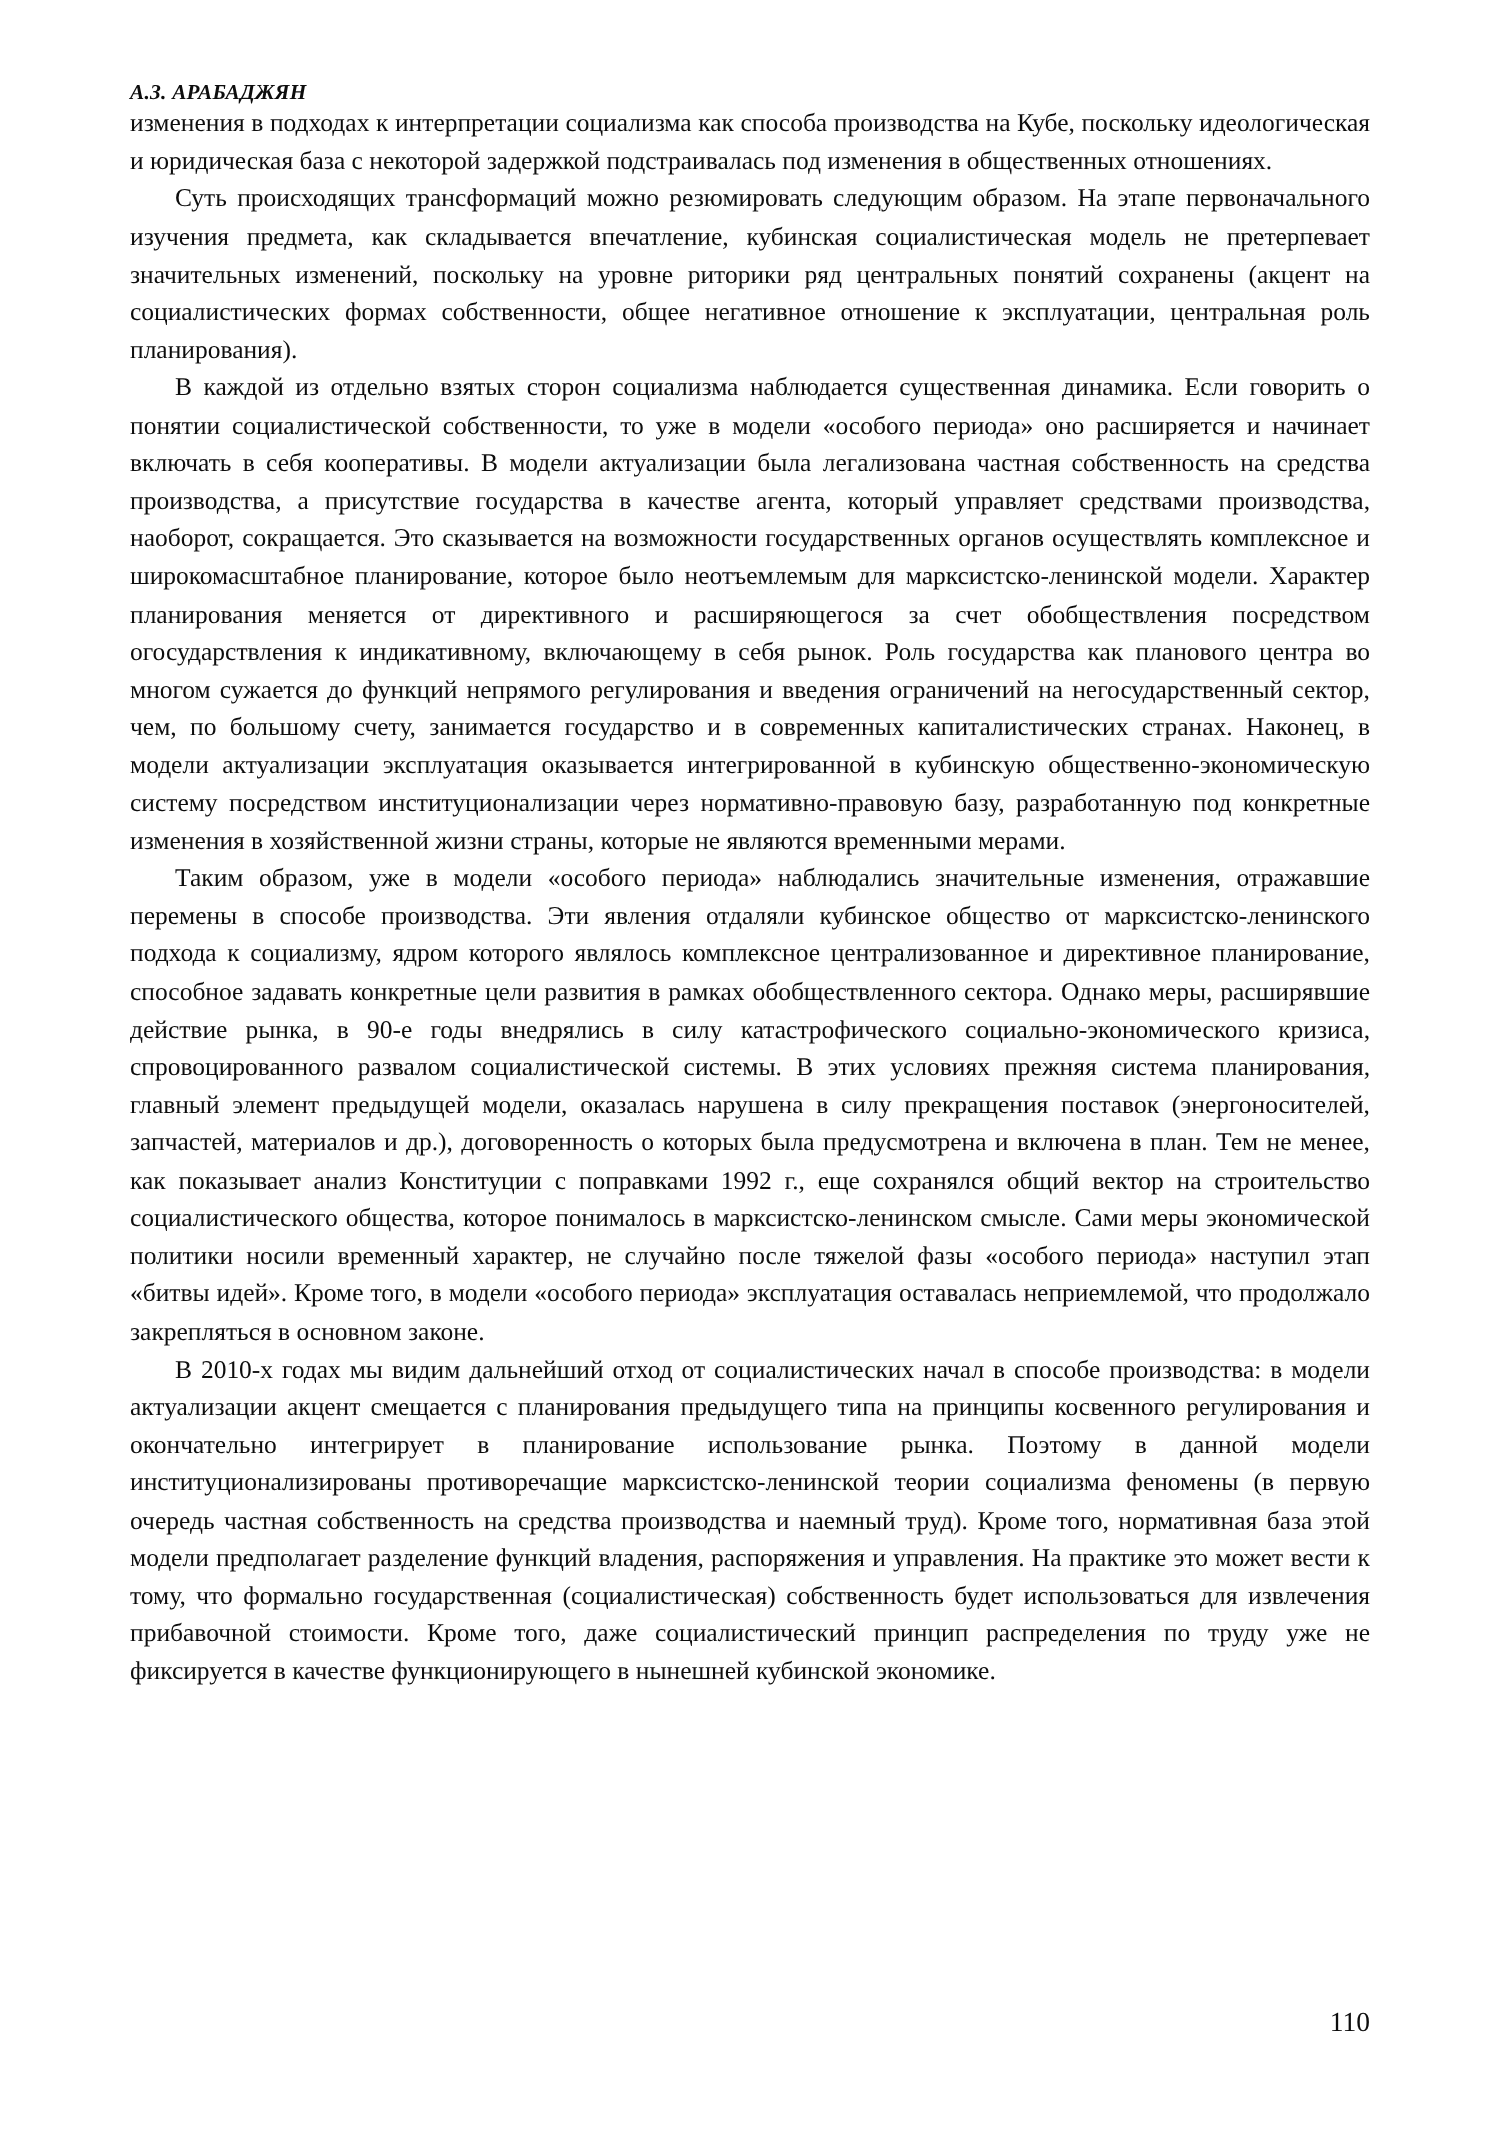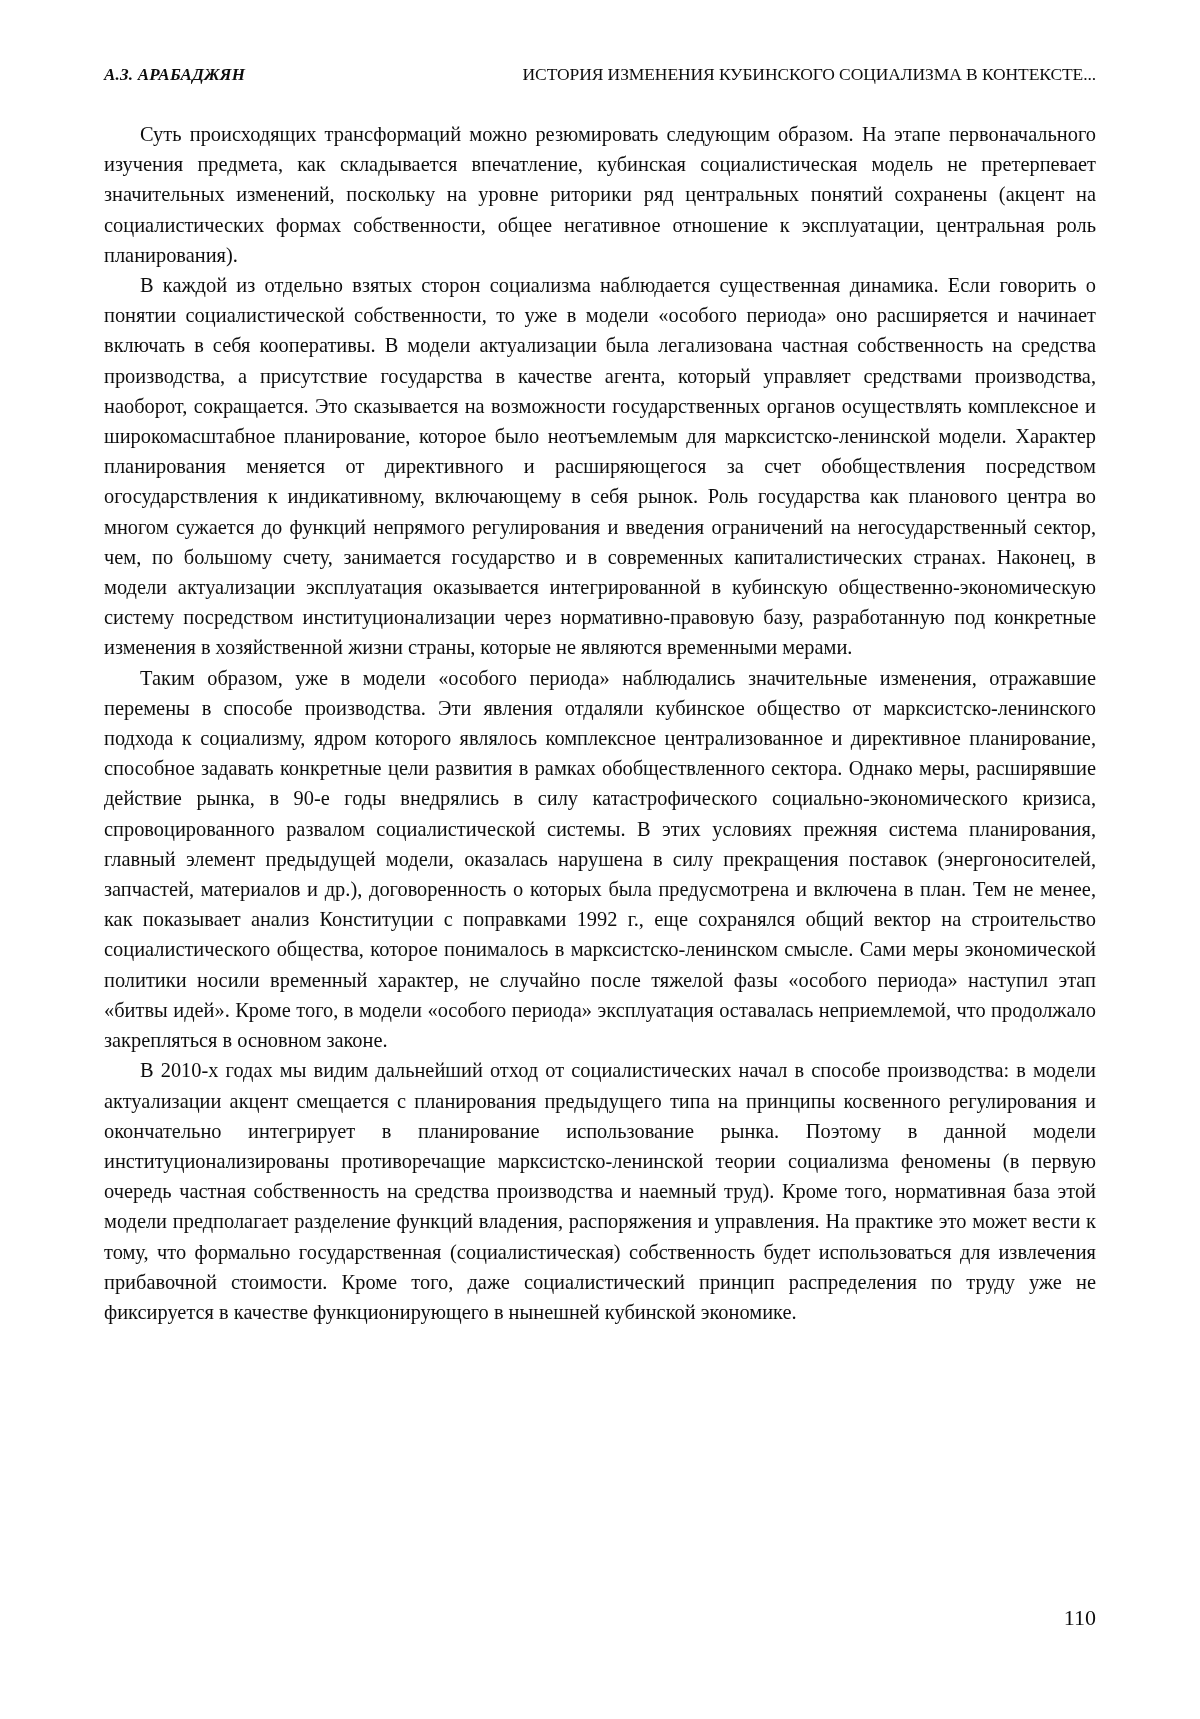--- a/index.html
+++ b/index.html
@@ -21,21 +21,20 @@
     position: absolute;
     left: 104px;
     top: 64px;
     width: 992px;
   }
   .running-head {
     display: flex;
     align-items: baseline;
     font-size: 17.5px;
     letter-spacing: 0.2px;
-    margin-bottom: 34px;
     justify-content: space-between;
   }
   .running-head .author {
     font-style: italic;
     font-weight: 600;
     white-space: nowrap;
     flex: 0 0 auto;
     font-size: 17px;
   }
   .running-head .title {
@@ -67,24 +66,24 @@
 </style>
 </head>
 <body>
 
 <div class="page">
 
   <div class="content">
 
     <div class="running-head">
       <span class="author">А.З. АРАБАДЖЯН</span>
-      <span class="title">ИСТОРИЯ ИЗМЕНЕНИЯ КУБИНСКОГО СОЦИАЛИЗМА В КОНТЕКСТЕ...</span>
     </div>
 
     <div class="body-text">
+      <p>изменения в подходах к интерпретации социализма как способа производства на Кубе, поскольку идеологическая и юридическая база с некоторой задержкой подстраивалась под изменения в общественных отношениях.</p>
       <p class="indent">Суть происходящих трансформаций можно резюмировать следующим образом. На этапе первоначального изучения предмета, как складывается впечатление, кубинская социалистическая модель не претерпевает значительных изменений, поскольку на уровне риторики ряд центральных понятий сохранены (акцент на социалистических формах собственности, общее негативное отношение к эксплуатации, центральная роль планирования).</p>
       <p class="indent">В каждой из отдельно взятых сторон социализма наблюдается существенная динамика. Если говорить о понятии социалистической собственности, то уже в модели «особого периода» оно расширяется и начинает включать в себя кооперативы. В модели актуализации была легализована частная собственность на средства производства, а присутствие государства в качестве агента, который управляет средствами производства, наоборот, сокращается. Это сказывается на возможности государственных органов осуществлять комплексное и широкомасштабное планирование, которое было неотъемлемым для марксистско-ленинской модели. Характер планирования меняется от директивного и расширяющегося за счет обобществления посредством огосударствления к индикативному, включающему в себя рынок. Роль государства как планового центра во многом сужается до функций непрямого регулирования и введения ограничений на негосударственный сектор, чем, по большому счету, занимается государство и в современных капиталистических странах. Наконец, в модели актуализации эксплуатация оказывается интегрированной в кубинскую общественно-экономическую систему посредством институционализации через нормативно-правовую базу, разработанную под конкретные изменения в хозяйственной жизни страны, которые не являются временными мерами.</p>
       <p class="indent">Таким образом, уже в модели «особого периода» наблюдались значительные изменения, отражавшие перемены в способе производства. Эти явления отдаляли кубинское общество от марксистско-ленинского подхода к социализму, ядром которого являлось комплексное централизованное и директивное планирование, способное задавать конкретные цели развития в рамках обобществленного сектора. Однако меры, расширявшие действие рынка, в 90-е годы внедрялись в силу катастрофического социально-экономического кризиса, спровоцированного развалом социалистической системы. В этих условиях прежняя система планирования, главный элемент предыдущей модели, оказалась нарушена в силу прекращения поставок (энергоносителей, запчастей, материалов и др.), договоренность о которых была предусмотрена и включена в план. Тем не менее, как показывает анализ Конституции с поправками 1992 г., еще сохранялся общий вектор на строительство социалистического общества, которое понималось в марксистско-ленинском смысле. Сами меры экономической политики носили временный характер, не случайно после тяжелой фазы «особого периода» наступил этап «битвы идей». Кроме того, в модели «особого периода» эксплуатация оставалась неприемлемой, что продолжало закрепляться в основном законе.</p>
       <p class="indent">В 2010-х годах мы видим дальнейший отход от социалистических начал в способе производства: в модели актуализации акцент смещается с планирования предыдущего типа на принципы косвенного регулирования и окончательно интегрирует в планирование использование рынка. Поэтому в данной модели институционализированы противоречащие марксистско-ленинской теории социализма феномены (в первую очередь частная собственность на средства производства и наемный труд). Кроме того, нормативная база этой модели предполагает разделение функций владения, распоряжения и управления. На практике это может вести к тому, что формально государственная (социалистическая) собственность будет использоваться для извлечения прибавочной стоимости. Кроме того, даже социалистический принцип распределения по труду уже не фиксируется в качестве функционирующего в нынешней кубинской экономике.</p>
     </div>
 
   </div>
 
   <div class="folio">110</div>
 

